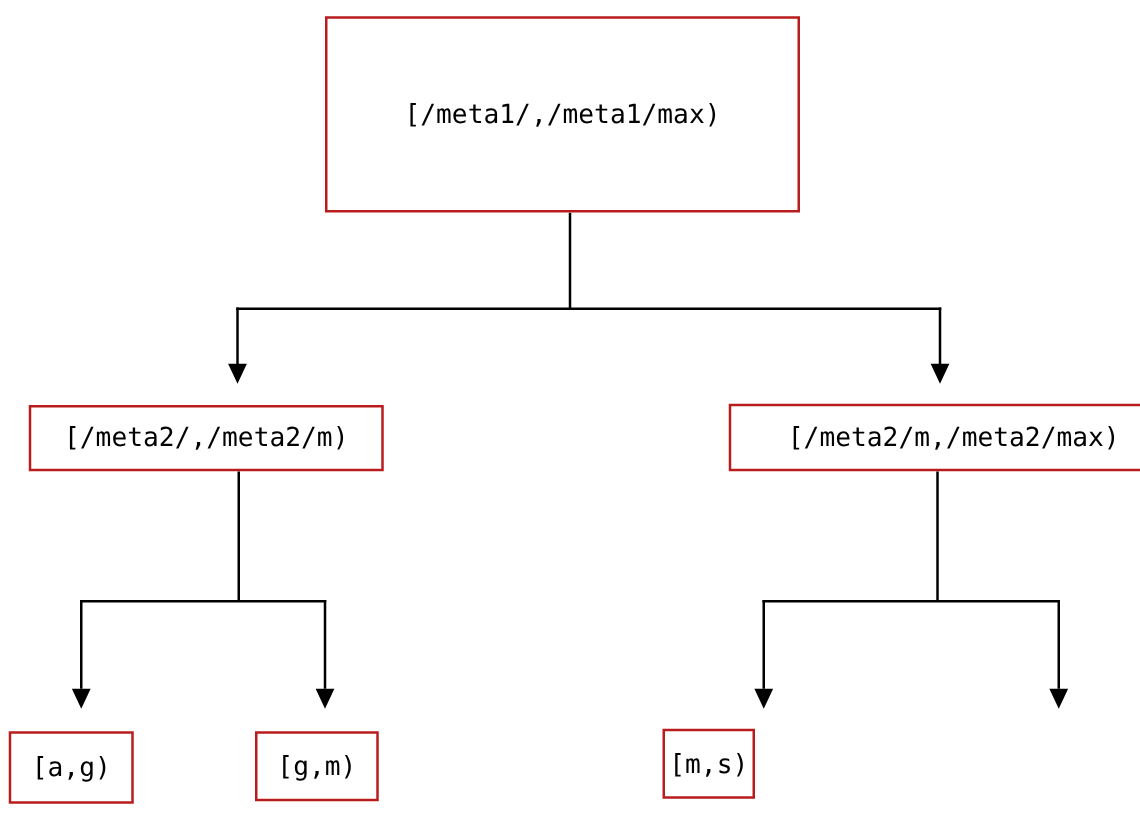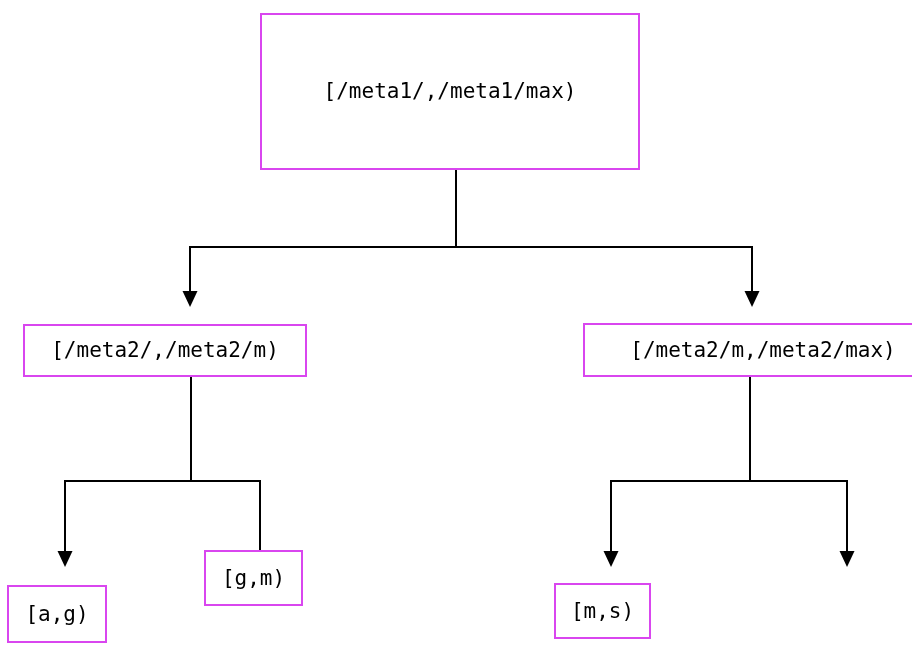--- a/index.html
+++ b/index.html
@@ -19,35 +19,35 @@
     position: absolute;
     left: 0;
     top: 0;
     width: 912px;
     height: 652px;
   }
   .node {
     position: absolute;
     box-sizing: border-box;
     background: #ffffff;
-    border: 2px solid #d946ef;
+    border: 2px solid #b91c1c;
     color: #000000;
     font-size: 21px;
     line-height: 1;
     display: flex;
     align-items: center;
     justify-content: center;
     white-space: nowrap;
   }
   #node-root      { left: 260px; top: 13px;  width: 380px; height: 157px; }
   #node-l2-left   { left: 23px;  top: 324px; width: 284px; height: 53px; }
   #node-l2-right  { left: 583px; top: 323px; width: 360px; height: 54px; }
   #node-leaf-ag   { left: 7px;   top: 585px; width: 100px; height: 58px; }
-  #node-leaf-gm   { left: 204px; top: 550px; width: 99px;  height: 56px; }
-  #node-leaf-ms   { left: 554px; top: 583px; width: 97px;  height: 56px; }
+  #node-leaf-gm   { left: 204px; top: 585px; width: 99px;  height: 56px; }
+  #node-leaf-ms   { left: 530px; top: 583px; width: 74px;  height: 56px; }
   #node-leaf-smax { left: 778px; top: 583px; width: 126px; height: 56px; }
 </style>
 </head>
 <body>
 
 <div class="stage">
 
   <svg class="edges" viewBox="0 0 912 652" xmlns="http://www.w3.org/2000/svg">
 
     <g stroke="#000000" stroke-width="2" fill="none">

